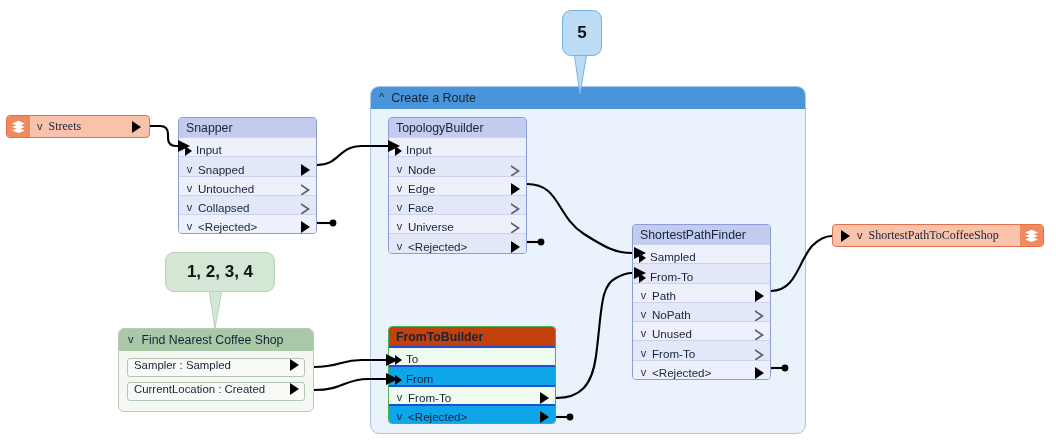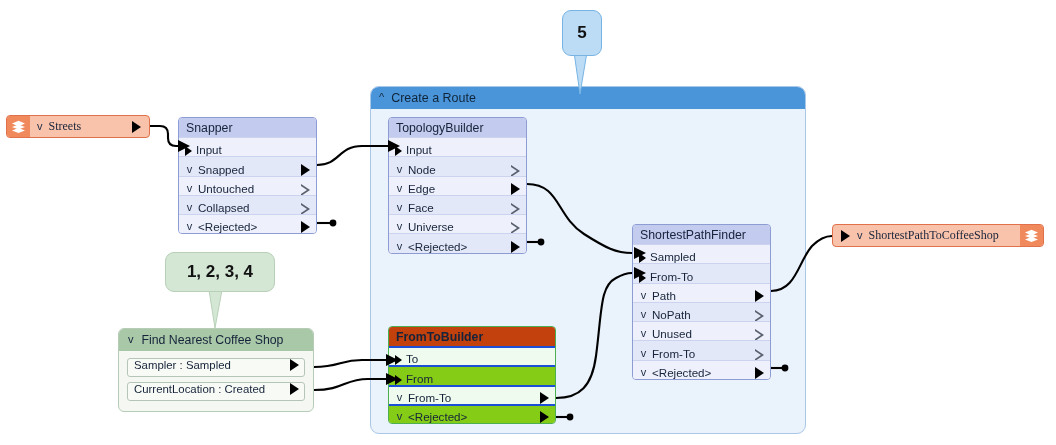--- a/index.html
+++ b/index.html
@@ -90,21 +90,21 @@
   
   .node.blue { border: 1px solid #8e9cd4; background: #e9edfa; }
   .node.blue .hdr { background: #c3cbee; }
   .node.blue .row { background: #eef1fc; border-top: 1px solid #ccd3ef; }
   .node.blue .row.alt { background: #e3e8f8; }
 
   
   .node.green { border: 1px solid #4cb050; background: #e8f7e8; }
   .node.green .hdr { background: #c2410c; font-weight: bold; }
   .node.green .row { background: #eefbee; border-top: 2px solid #1d4ed8; }
-  .node.green .row.alt { background: #84cc16; }
+  .node.green .row.alt { background: #0ea5e9; }
 
   
   .in-tri {
     width: 0; height: 0;
     border-left: 7.5px solid #000;
     border-top: 5px solid transparent;
     border-bottom: 5px solid transparent;
     flex: 0 0 auto;
   }
   .chev-down {

